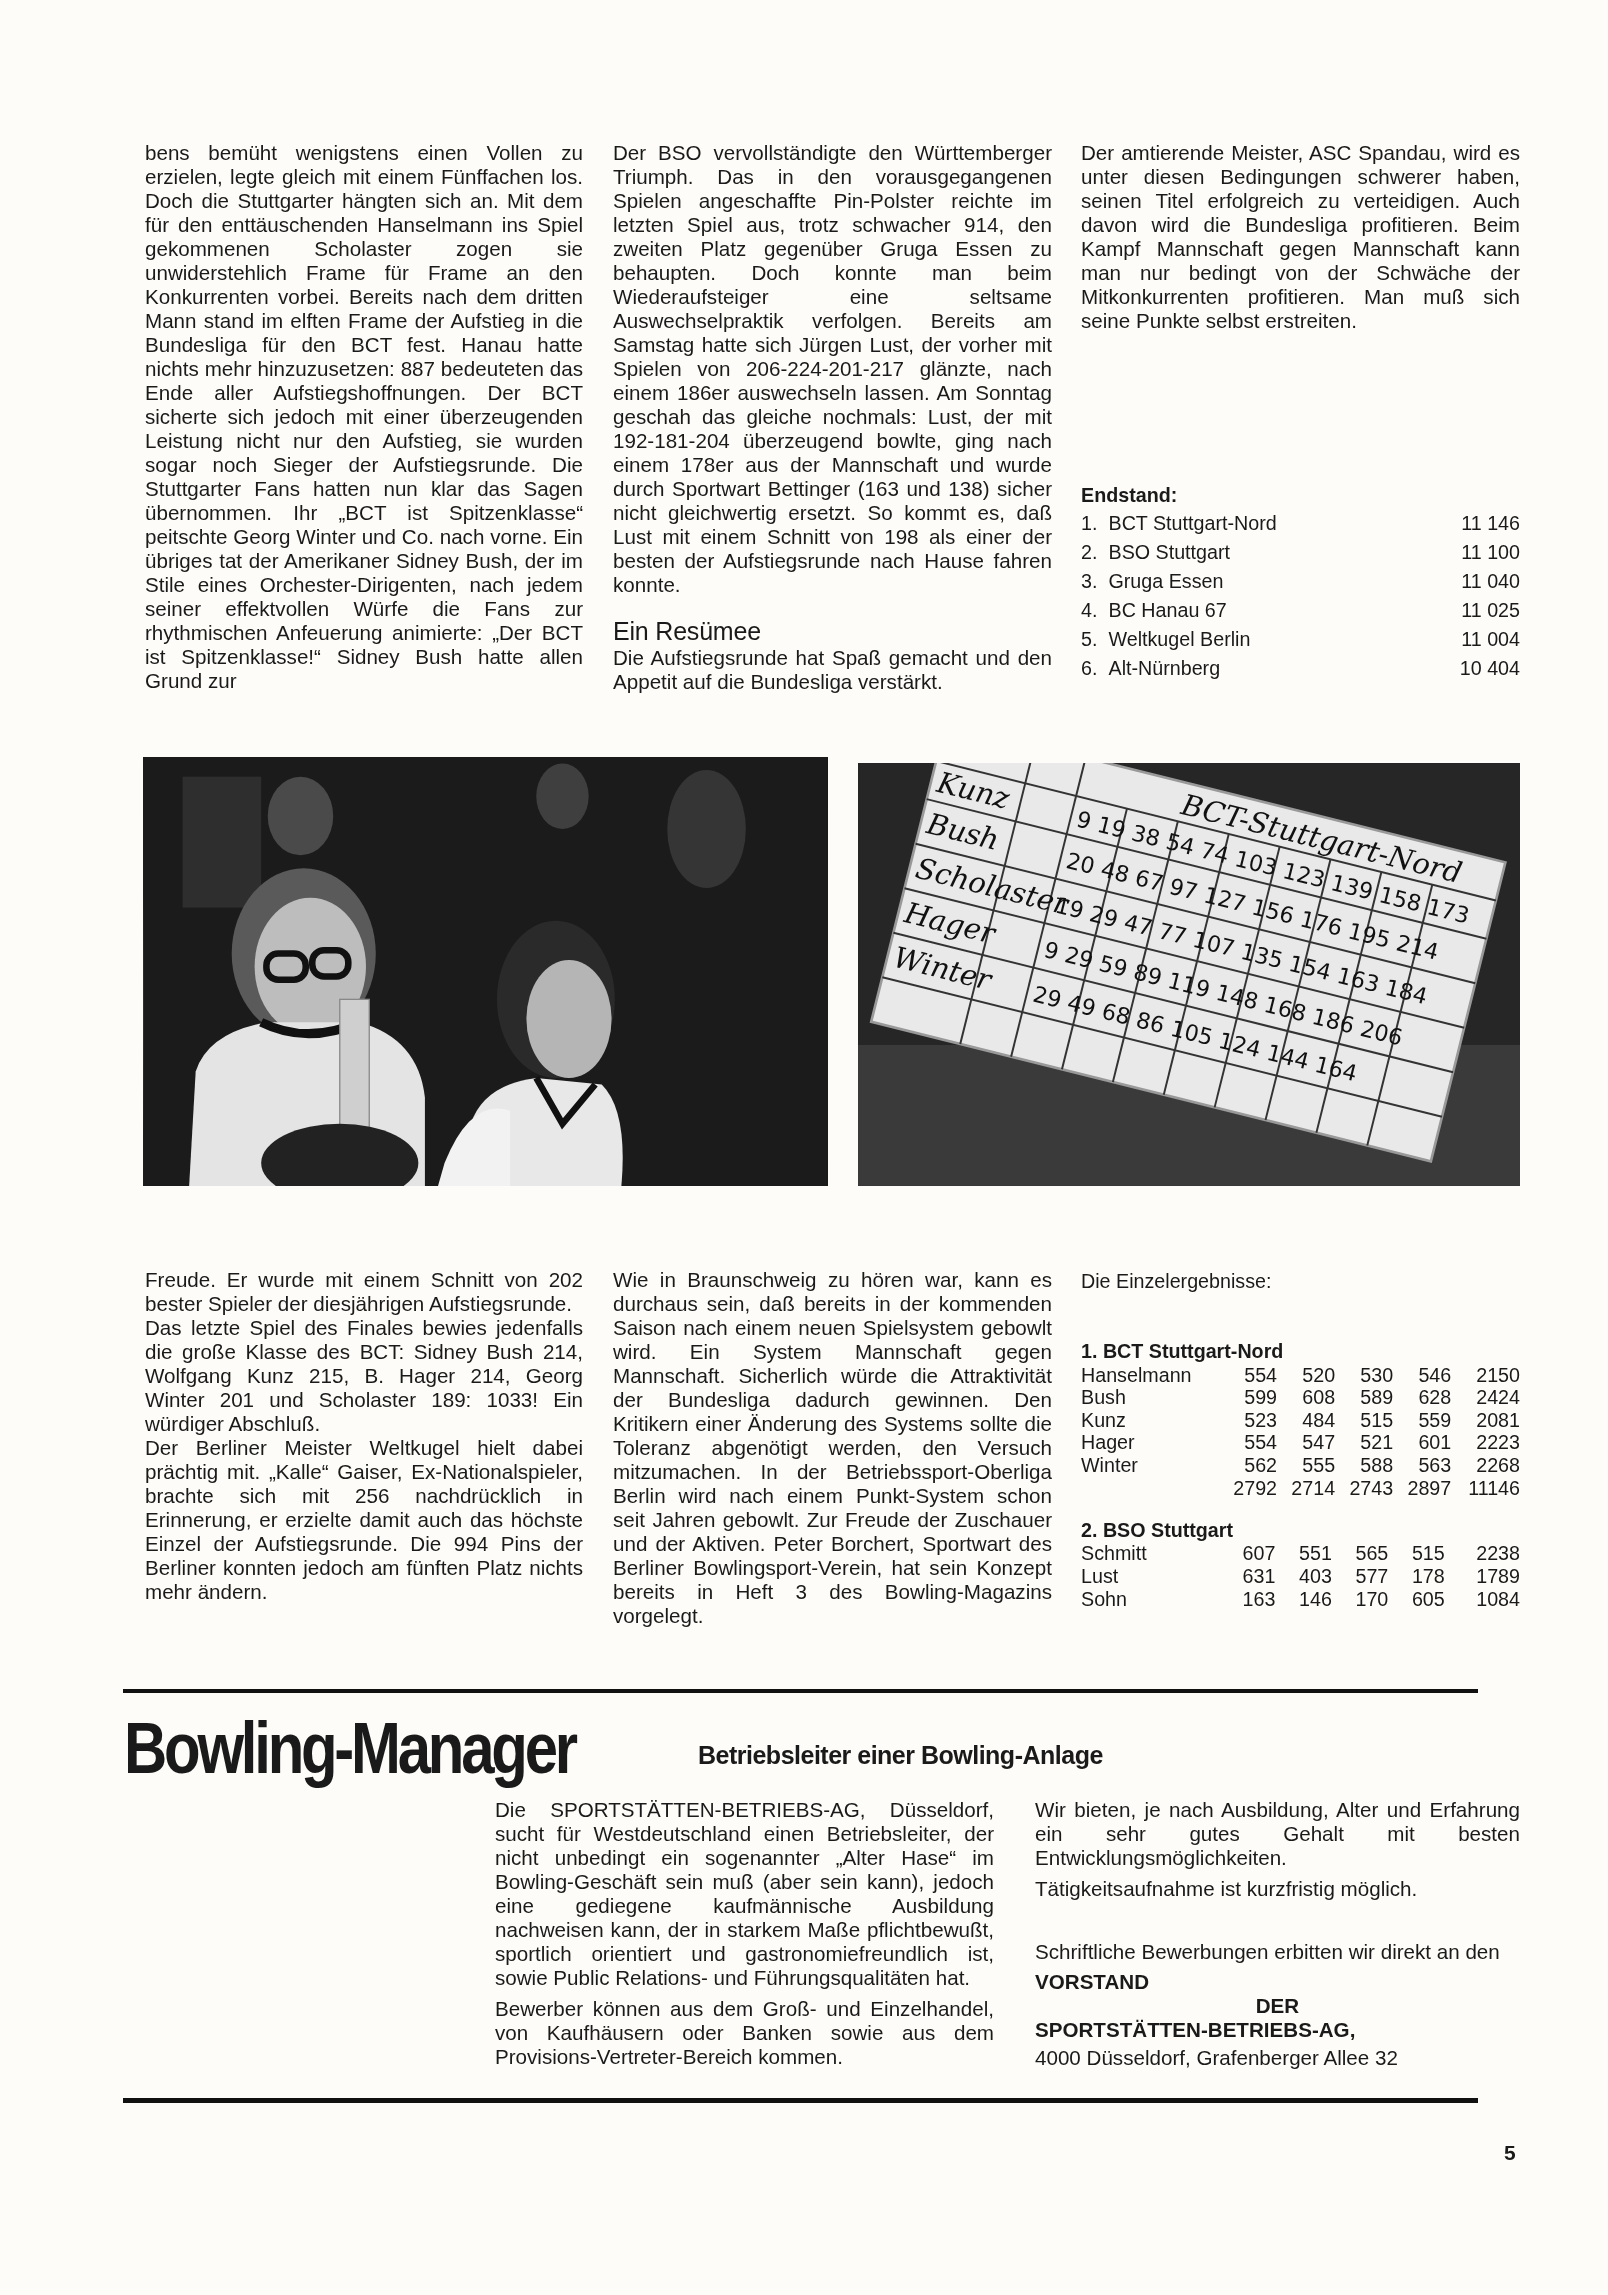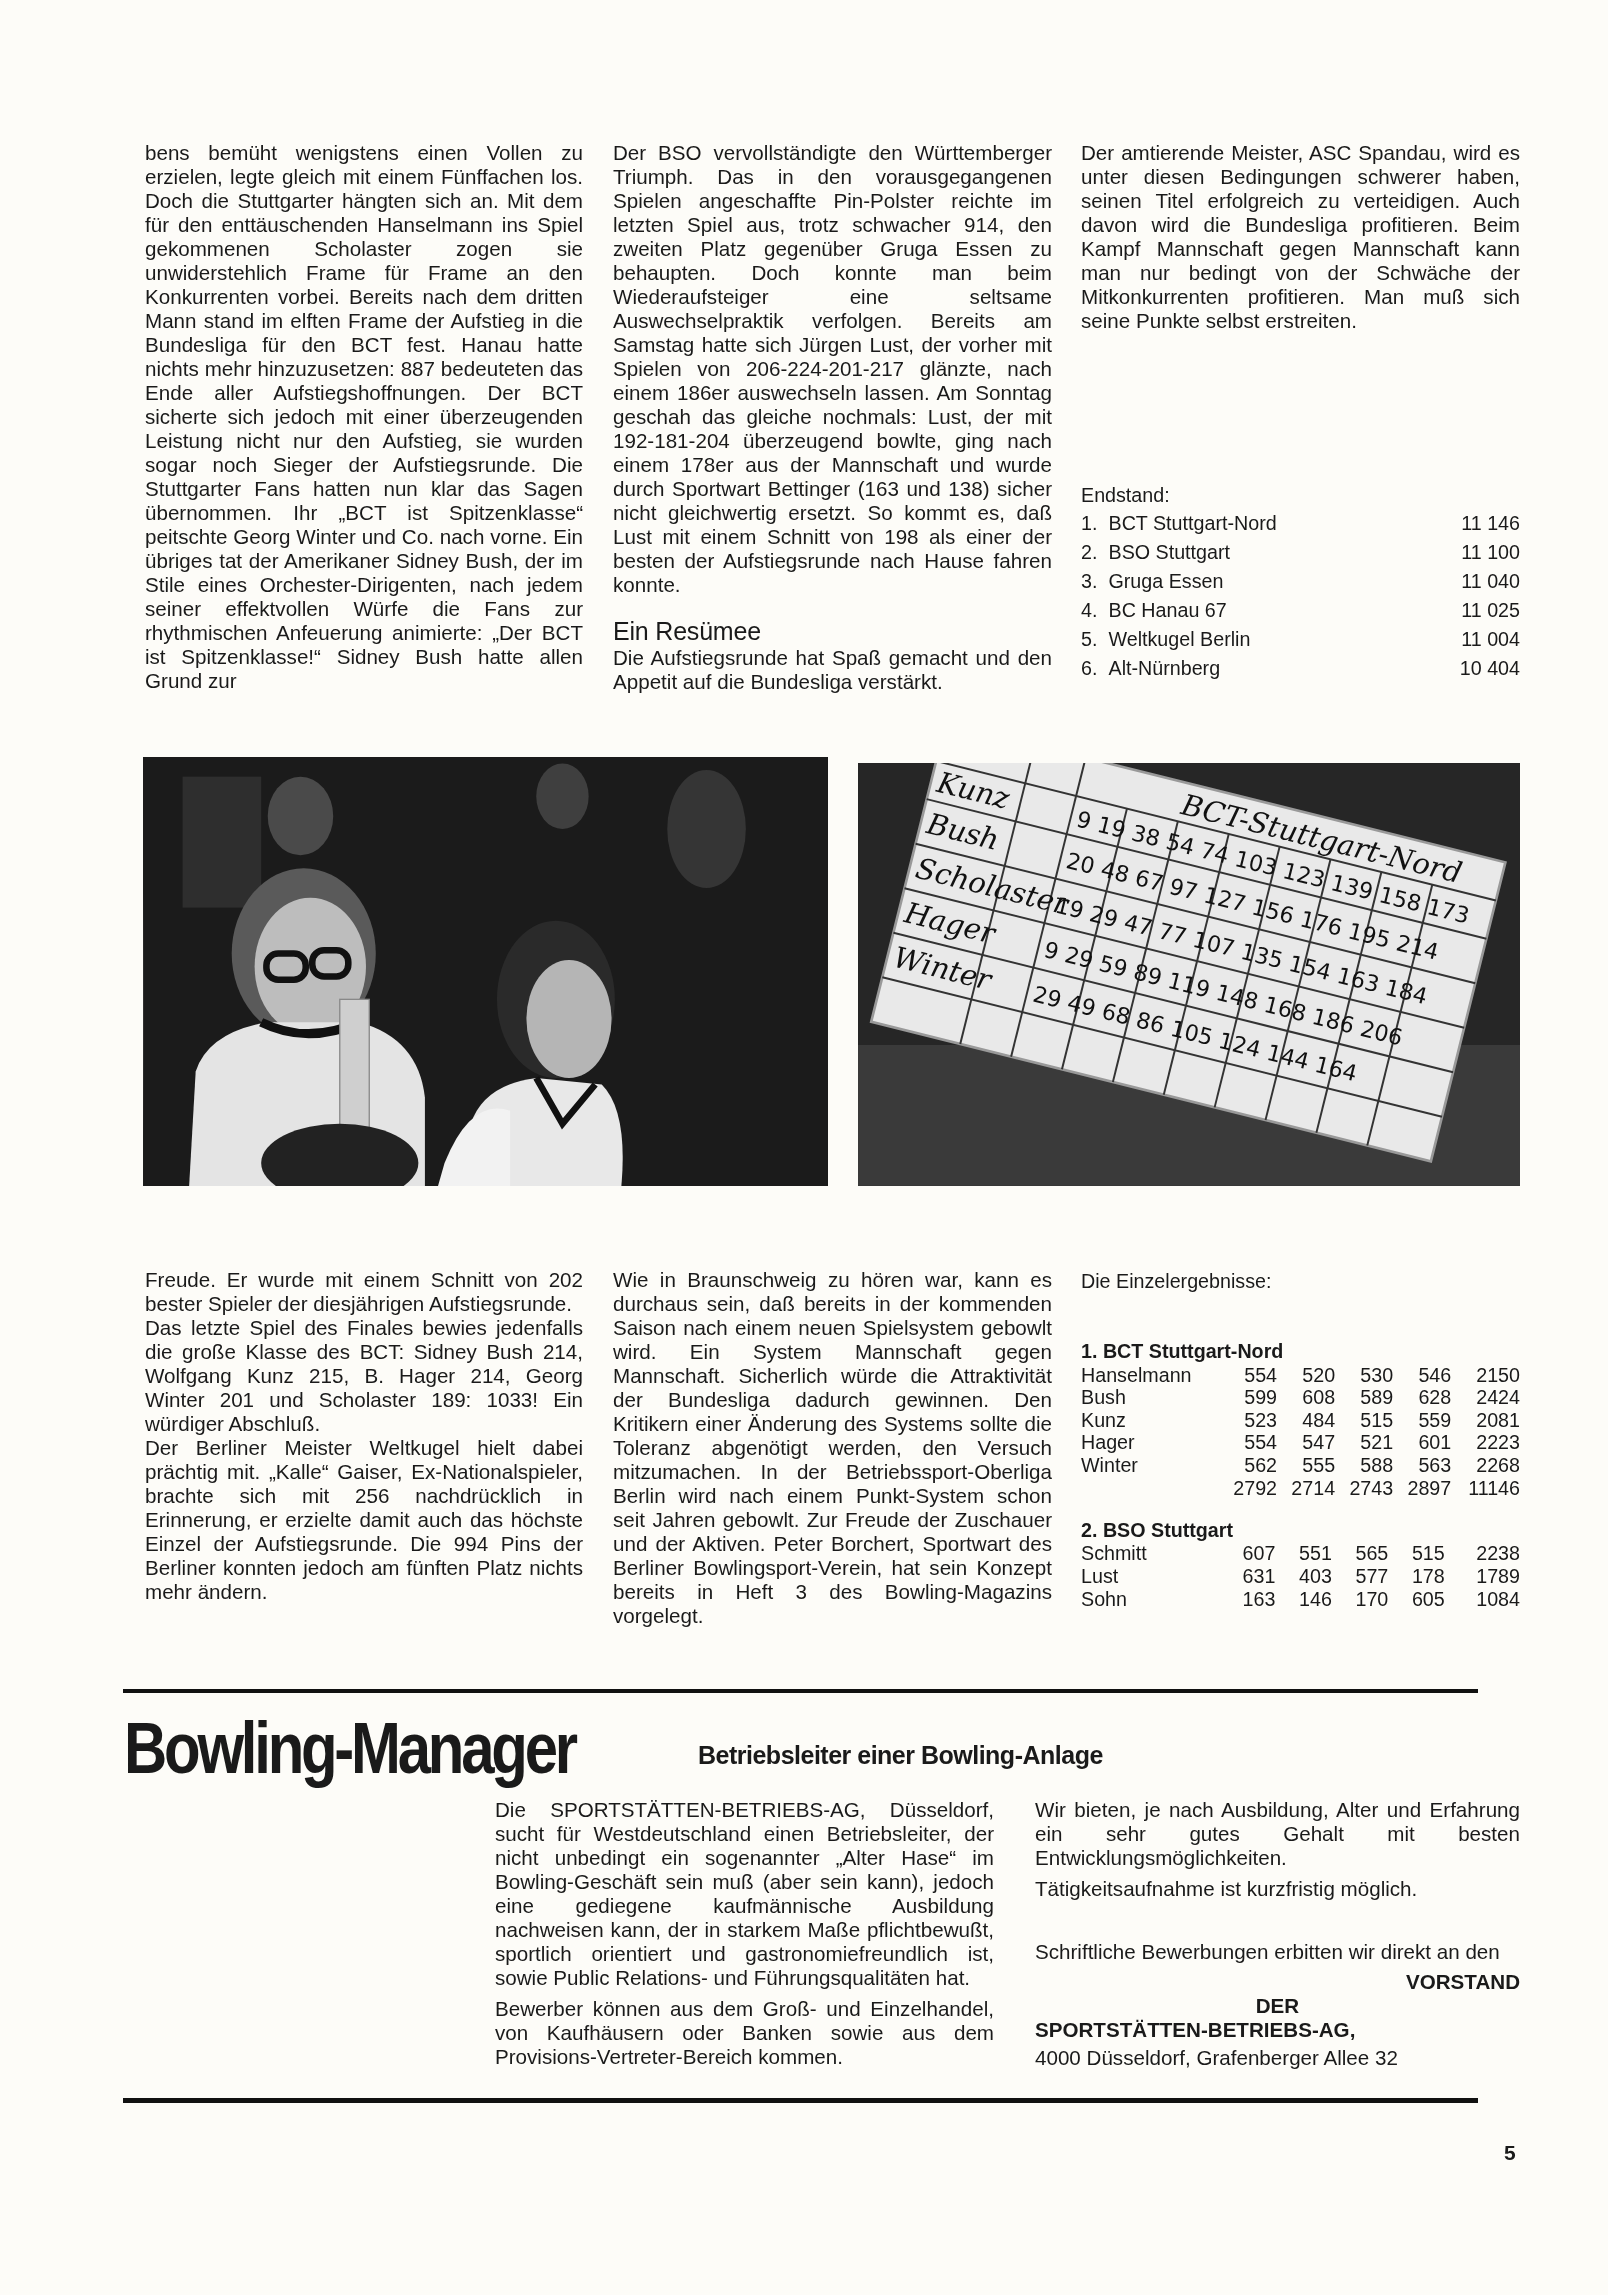--- a/index.html
+++ b/index.html
@@ -7,21 +7,21 @@
     width: 1608px; height: 2295px; position: relative; overflow: hidden;
     background: #fdfcf8; color: #1a1a1a;
     font-family: "Liberation Sans", sans-serif;
   }
   .col { position: absolute; font-size: 20.6px; line-height: 24px; text-align: justify; hyphens: manual; }
   .col p { margin: 0; }
   .col p + p.gap { margin-top: 6.6px; }
   .h-sub { font-weight: normal; font-size: 25px; line-height: 30px; margin-top: 19px; letter-spacing: -0.2px; }
   .bold { font-weight: bold; }
   .standings { position: absolute; left: 1081px; top: 482px; width: 439px; font-size: 19.7px; line-height: 29px; }
-  .standings .title { font-weight: normal; line-height: 26px; margin-bottom: 1.3px; }
+  .standings .title { font-weight: bold; line-height: 26px; margin-bottom: 1.3px; }
   .standings .row { display: flex; justify-content: space-between; }
   .standings .rank { display: inline-block; width: 27.5px; }
   .photo { position: absolute; overflow: hidden; }
   .photo-fans { left: 143px; top: 757px; width: 685px; height: 429px;
     background: radial-gradient(ellipse at 30% 60%, #d8d8d8 0%, #9a9a9a 20%, #2a2a2a 45%, #151515 100%); }
   .photo-board { left: 858px; top: 763px; width: 662px; height: 423px; background: #2a2a2a; }
   .einzel { position: absolute; left: 1081px; top: 1268px; width: 439px; font-size: 19.7px; }
   .einzel .title { font-weight: normal; line-height: 26px; }
   .einzel .team { font-weight: bold; line-height: 23.6px; }
   .einzel table { border-collapse: collapse; width: 439px; }
@@ -253,21 +253,21 @@
 
 <div class="ad-col" style="left:495px; top:1798px; width:499px;">
   <p>Die SPORTSTÄTTEN-BETRIEBS-AG, Düsseldorf, sucht für Westdeutschland einen Betriebsleiter, der nicht unbedingt ein sogenannter „Alter Hase“ im Bowling-Geschäft sein muß (aber sein kann), jedoch eine gediegene kaufmännische Ausbildung nachweisen kann, der in starkem Maße pflichtbewußt, sportlich orientiert und gastronomiefreundlich ist, sowie Public Relations- und Führungsqualitäten hat.</p>
   <p style="margin-top:6.6px">Bewerber können aus dem Groß- und Einzelhandel, von Kaufhäusern oder Banken sowie aus dem Provisions-Vertreter-Bereich kommen.</p>
 </div>
 
 <div class="ad-col" style="left:1035px; top:1798px; width:485px;">
   <p>Wir bieten, je nach Ausbildung, Alter und Erfahrung ein sehr gutes Gehalt mit besten Entwicklungsmöglichkeiten.</p>
   <p style="margin-top:6.6px; text-align:left">Tätigkeitsaufnahme ist kurzfristig möglich.</p>
   <p style="margin-top:39px; text-align:left">Schriftliche Bewerbungen erbitten wir direkt an den</p>
-  <p class="bold" style="margin-top:6.6px; text-align:right">VORSTAND</p>
+  <p class="bold" style="margin-top:6.6px; text-align:left">VORSTAND</p>
   <p class="bold" style="text-align:center">DER</p>
   <p class="bold" style="text-align:left">SPORTSTÄTTEN-BETRIEBS-AG,</p>
   <p style="margin-top:3.9px; text-align:left">4000 Düsseldorf, Grafenberger Allee 32</p>
 </div>
 
 <div class="rule" style="left:123px; top:2098px; width:1355px; height:4.6px;"></div>
 
 <div class="page-num">5</div>
 
 

